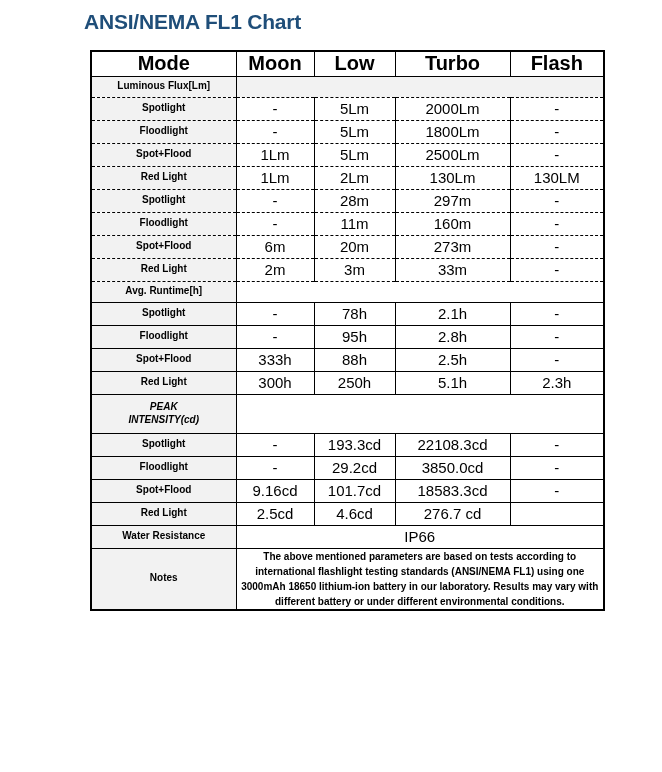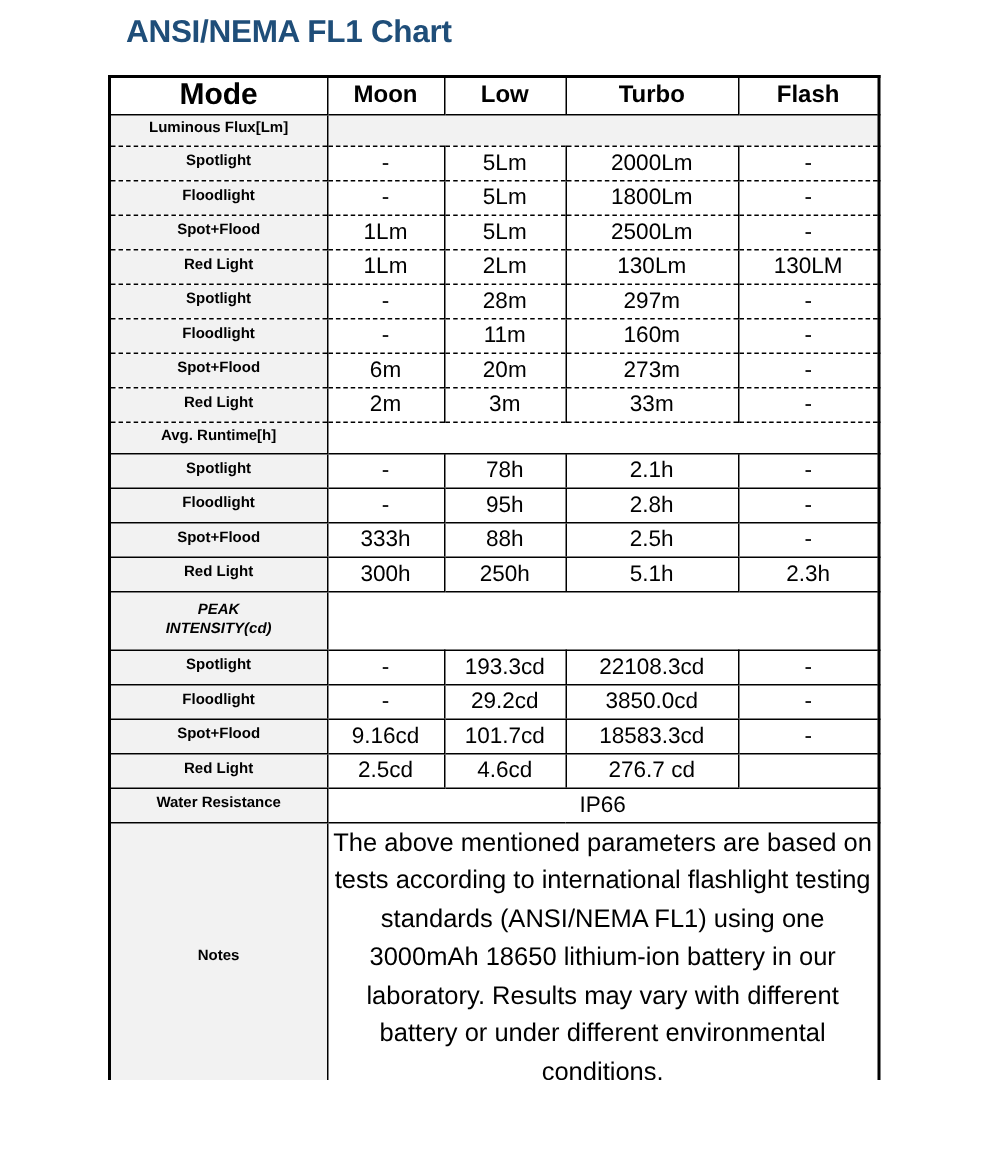--- a/index.html
+++ b/index.html
@@ -11,53 +11,53 @@
   }
   .page { position: relative; width: 662px; height: 720px; overflow: hidden; background: #fff; }
 
   .title {
     position: absolute; left: 84px; top: 10px; margin: 0;
     font-size: 21px; font-weight: bold; letter-spacing: -0.2px;
     color: #1F4E79;
   }
 
   table.fl1 {
-    position: absolute; left: 72px; top: 50px;
+    position: absolute; left: 90px; top: 50px;
     width: 513px; table-layout: fixed;
     border-collapse: collapse;
     border: 2px solid #000;
   }
   table.fl1 th, table.fl1 td {
     border-left: 1px solid #000;
     border-bottom: 1px solid #000;
     text-align: center; vertical-align: middle;
     padding: 0; overflow: hidden;
   }
   table.fl1 th:first-child, table.fl1 td:first-child { border-left: none; }
 
-  thead th { height: 25px; background: #fff; font-weight: bold; font-size: 16px; }
+  thead th { height: 25px; background: #fff; font-weight: bold; font-size: 20px; }
   thead th.mode-h { font-size: 20px; }
 
   .label-cell { background: #F2F2F2; font-weight: bold; font-size: 10px; line-height: 1.25; }
   .value-cell { font-size: 15px; height: 23px; font-weight: normal; }
 
   tr.dashed td { border-bottom: 1px dashed #000; }
 
   .section-row td { height: 21px; }
   .section-row.two-line td { height: 39px; font-style: italic; }
   .section-span { background: #ffffff; }
   .section-span.grey { background: #F2F2F2; }
 
   .spec-row td { height: 23px; }
   .spec-row.two-line td { height: 38px; }
   .spec-value { font-size: 15px; }
 
   .notes-row td { height: auto; }
   .notes-cell {
-    font-size: 17px; font-weight: normal;
+    font-size: 10px; font-weight: bold;
     text-align: justify; line-height: 1.5;
     padding: 4px 7px 5px 7px;
   }
 
   .partial-heading {
     position: absolute; left: 84px; top: 763px;
     font-size: 17px; font-weight: bold; color: #1F4E79;
   }
 </style>
 </head>

